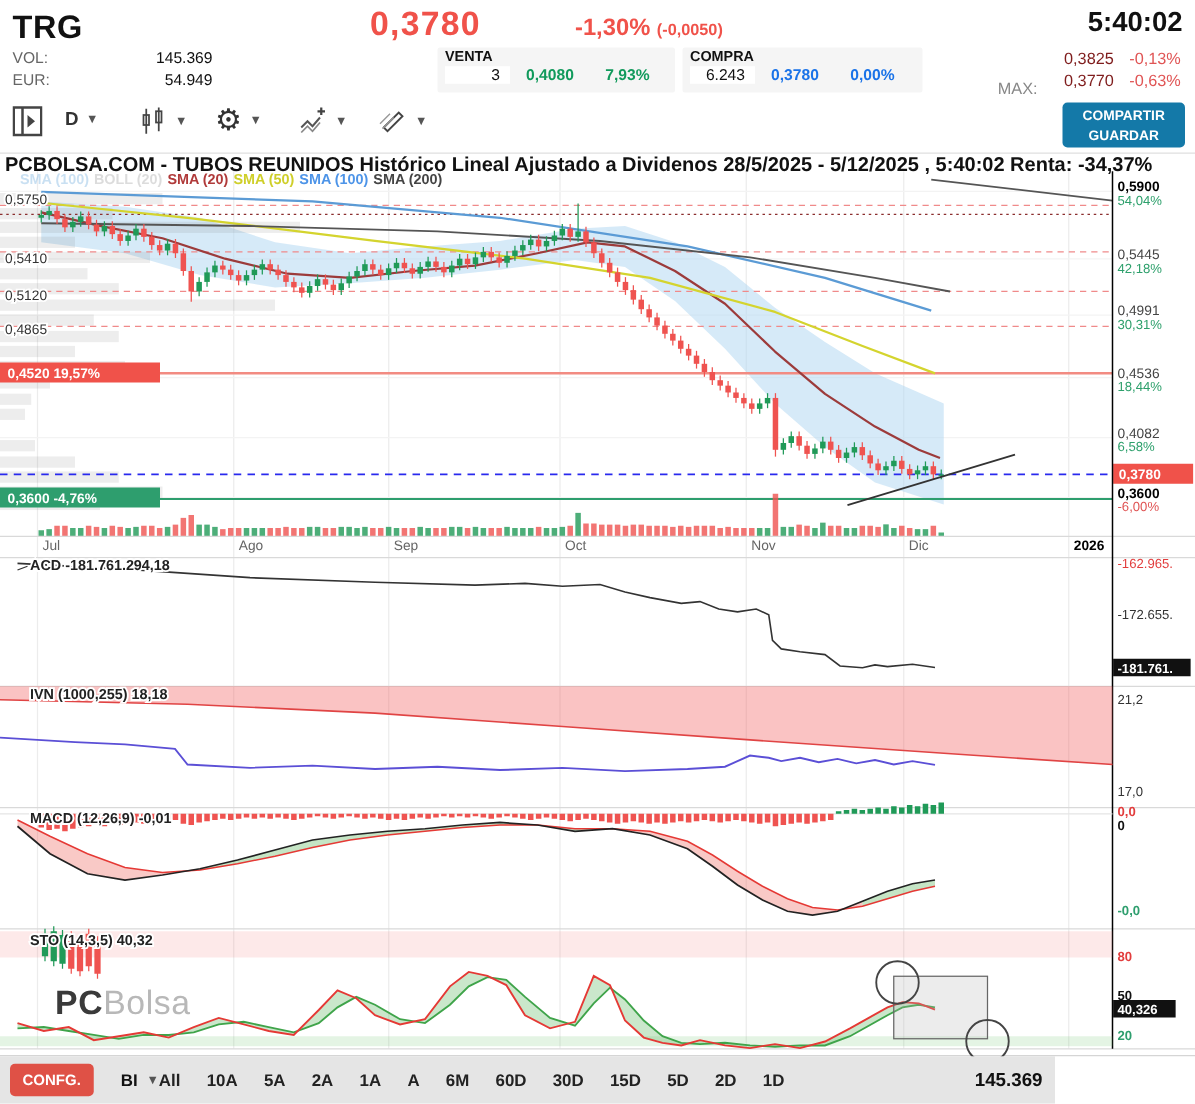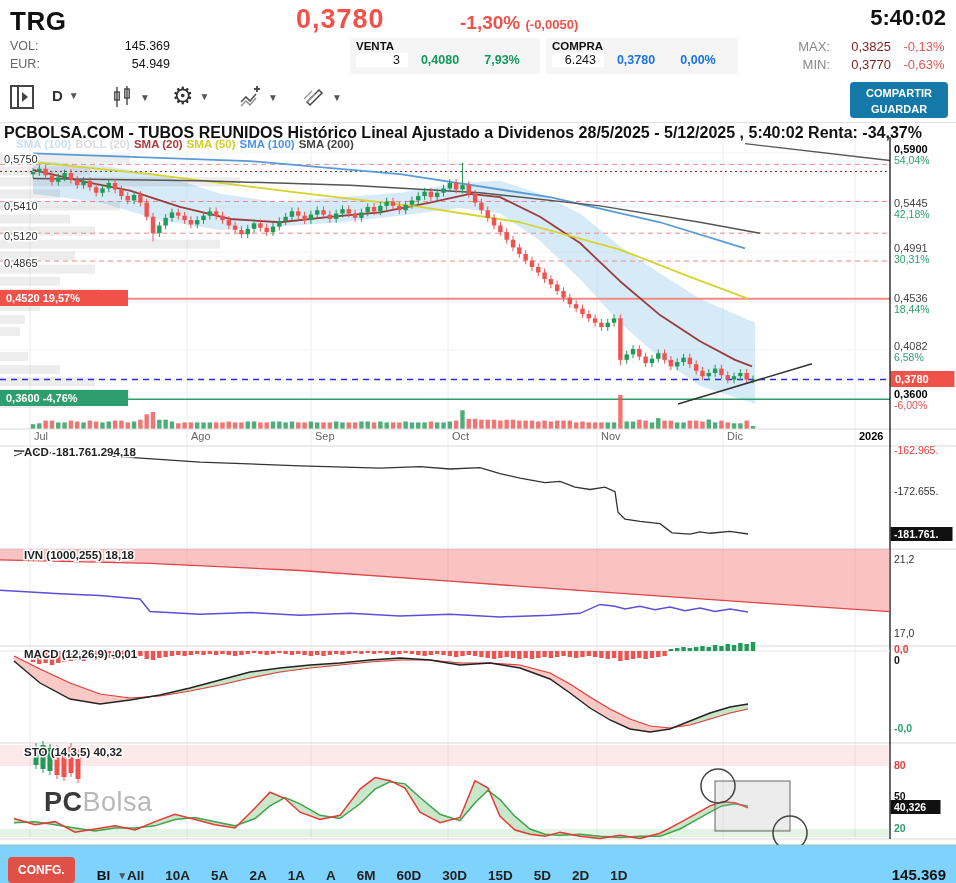--- a/index.html
+++ b/index.html
@@ -19,39 +19,39 @@
   .big-change small { font-size:13px; font-weight:bold; }
   .clock { position:absolute; right:10px; top:5px; font-size:22px; font-weight:bold; }
   .quotebox { position:absolute; top:38px; height:36px; background:#f5f5f5; border-radius:2px; padding:2px 6px 3px 6px; }
   .quotebox .qhead { text-align:left; font-size:11.5px; font-weight:bold; }
   .qrow { display:flex; font-size:12.5px; margin-top:1px; }
   .qrow .qty { width:52px; text-align:right; padding-right:8px; background:#fff; }
   .qrow .prc { width:64px; text-align:center; font-weight:bold; }
   .qrow .pct { width:60px; text-align:center; font-weight:bold; }
   .green { color:#119a5c; } .blue { color:#1a73e8; }
   .mmrow { position:absolute; right:8px; font-size:13px; display:flex; gap:9px; }
-  .mmrow .lbl { color:#888; }
+  .mmrow .lbl { color:#888;margin-top:24px; }
   .mmrow .v { color:#7f1d1d; width:52px; text-align:right; }
   .mmrow .p { color:#e05555; width:48px; text-align:center; }
   
   .toolbar { position:absolute; top:80px; left:0; width:956px; height:42px; background:#fff; }
   .tb-item { position:absolute; top:4px; display:flex; align-items:center; gap:6px; cursor:pointer; color:#333; }
   .caret { font-size:10px; color:#555; }
   .tf-letter { font-size:15px; font-weight:bold; }
   .share-btn { position:absolute; right:8px; top:2px; width:98px; height:36px; background:#1479a8; border-radius:4px;
     color:#fff; font-size:11px; font-weight:bold; text-align:center; line-height:1.45; padding-top:4px; cursor:pointer; }
   
   .chartwrap { position:absolute; top:122px; left:0; width:956px; height:723px; background:#fff; border-top:1px solid #e0e0e0; border-bottom:1px solid #d5d5d5; }
   .ctitle { position:absolute; top:1px; left:4px; font-size:16px; font-weight:bold; color:#111; white-space:nowrap; }
   .clegend { position:absolute; top:15px; left:16px; display:flex; gap:4px; font-size:11.5px; font-weight:bold; }
   .watermark { position:absolute; top:664px; left:44px; font-size:27px; letter-spacing:0.5px; }
   .watermark .pc { font-weight:bold; color:#3a3a3a; }
   .watermark .bolsa { color:#b8b8b8; }
   
-  .bottombar { position:absolute; top:845px; left:0; width:956px; height:38px; background:#7dd3fc; display:flex; align-items:flex-end; }
+  .bottombar { position:absolute; top:845px; left:0; width:844px; height:38px; background:#e5e5e5; display:flex; align-items:center; }
   .confg { margin-left:8px; background:#df5146; color:#fff; font-size:12px; font-weight:bold; padding:6px 10px; border-radius:4px; cursor:pointer; }
   .bi { margin-left:22px; font-size:13.5px; font-weight:bold; cursor:pointer; display:flex; align-items:center; gap:7px; }
   .ranges { display:flex; gap:21px; font-size:13.5px; font-weight:bold; color:#222; }
   .ranges span { cursor:pointer; }
   .bvol { position:absolute; right:10px; font-size:15px; font-weight:bold; }
 </style>
 </head>
 <body>
 
 <div class="header">

